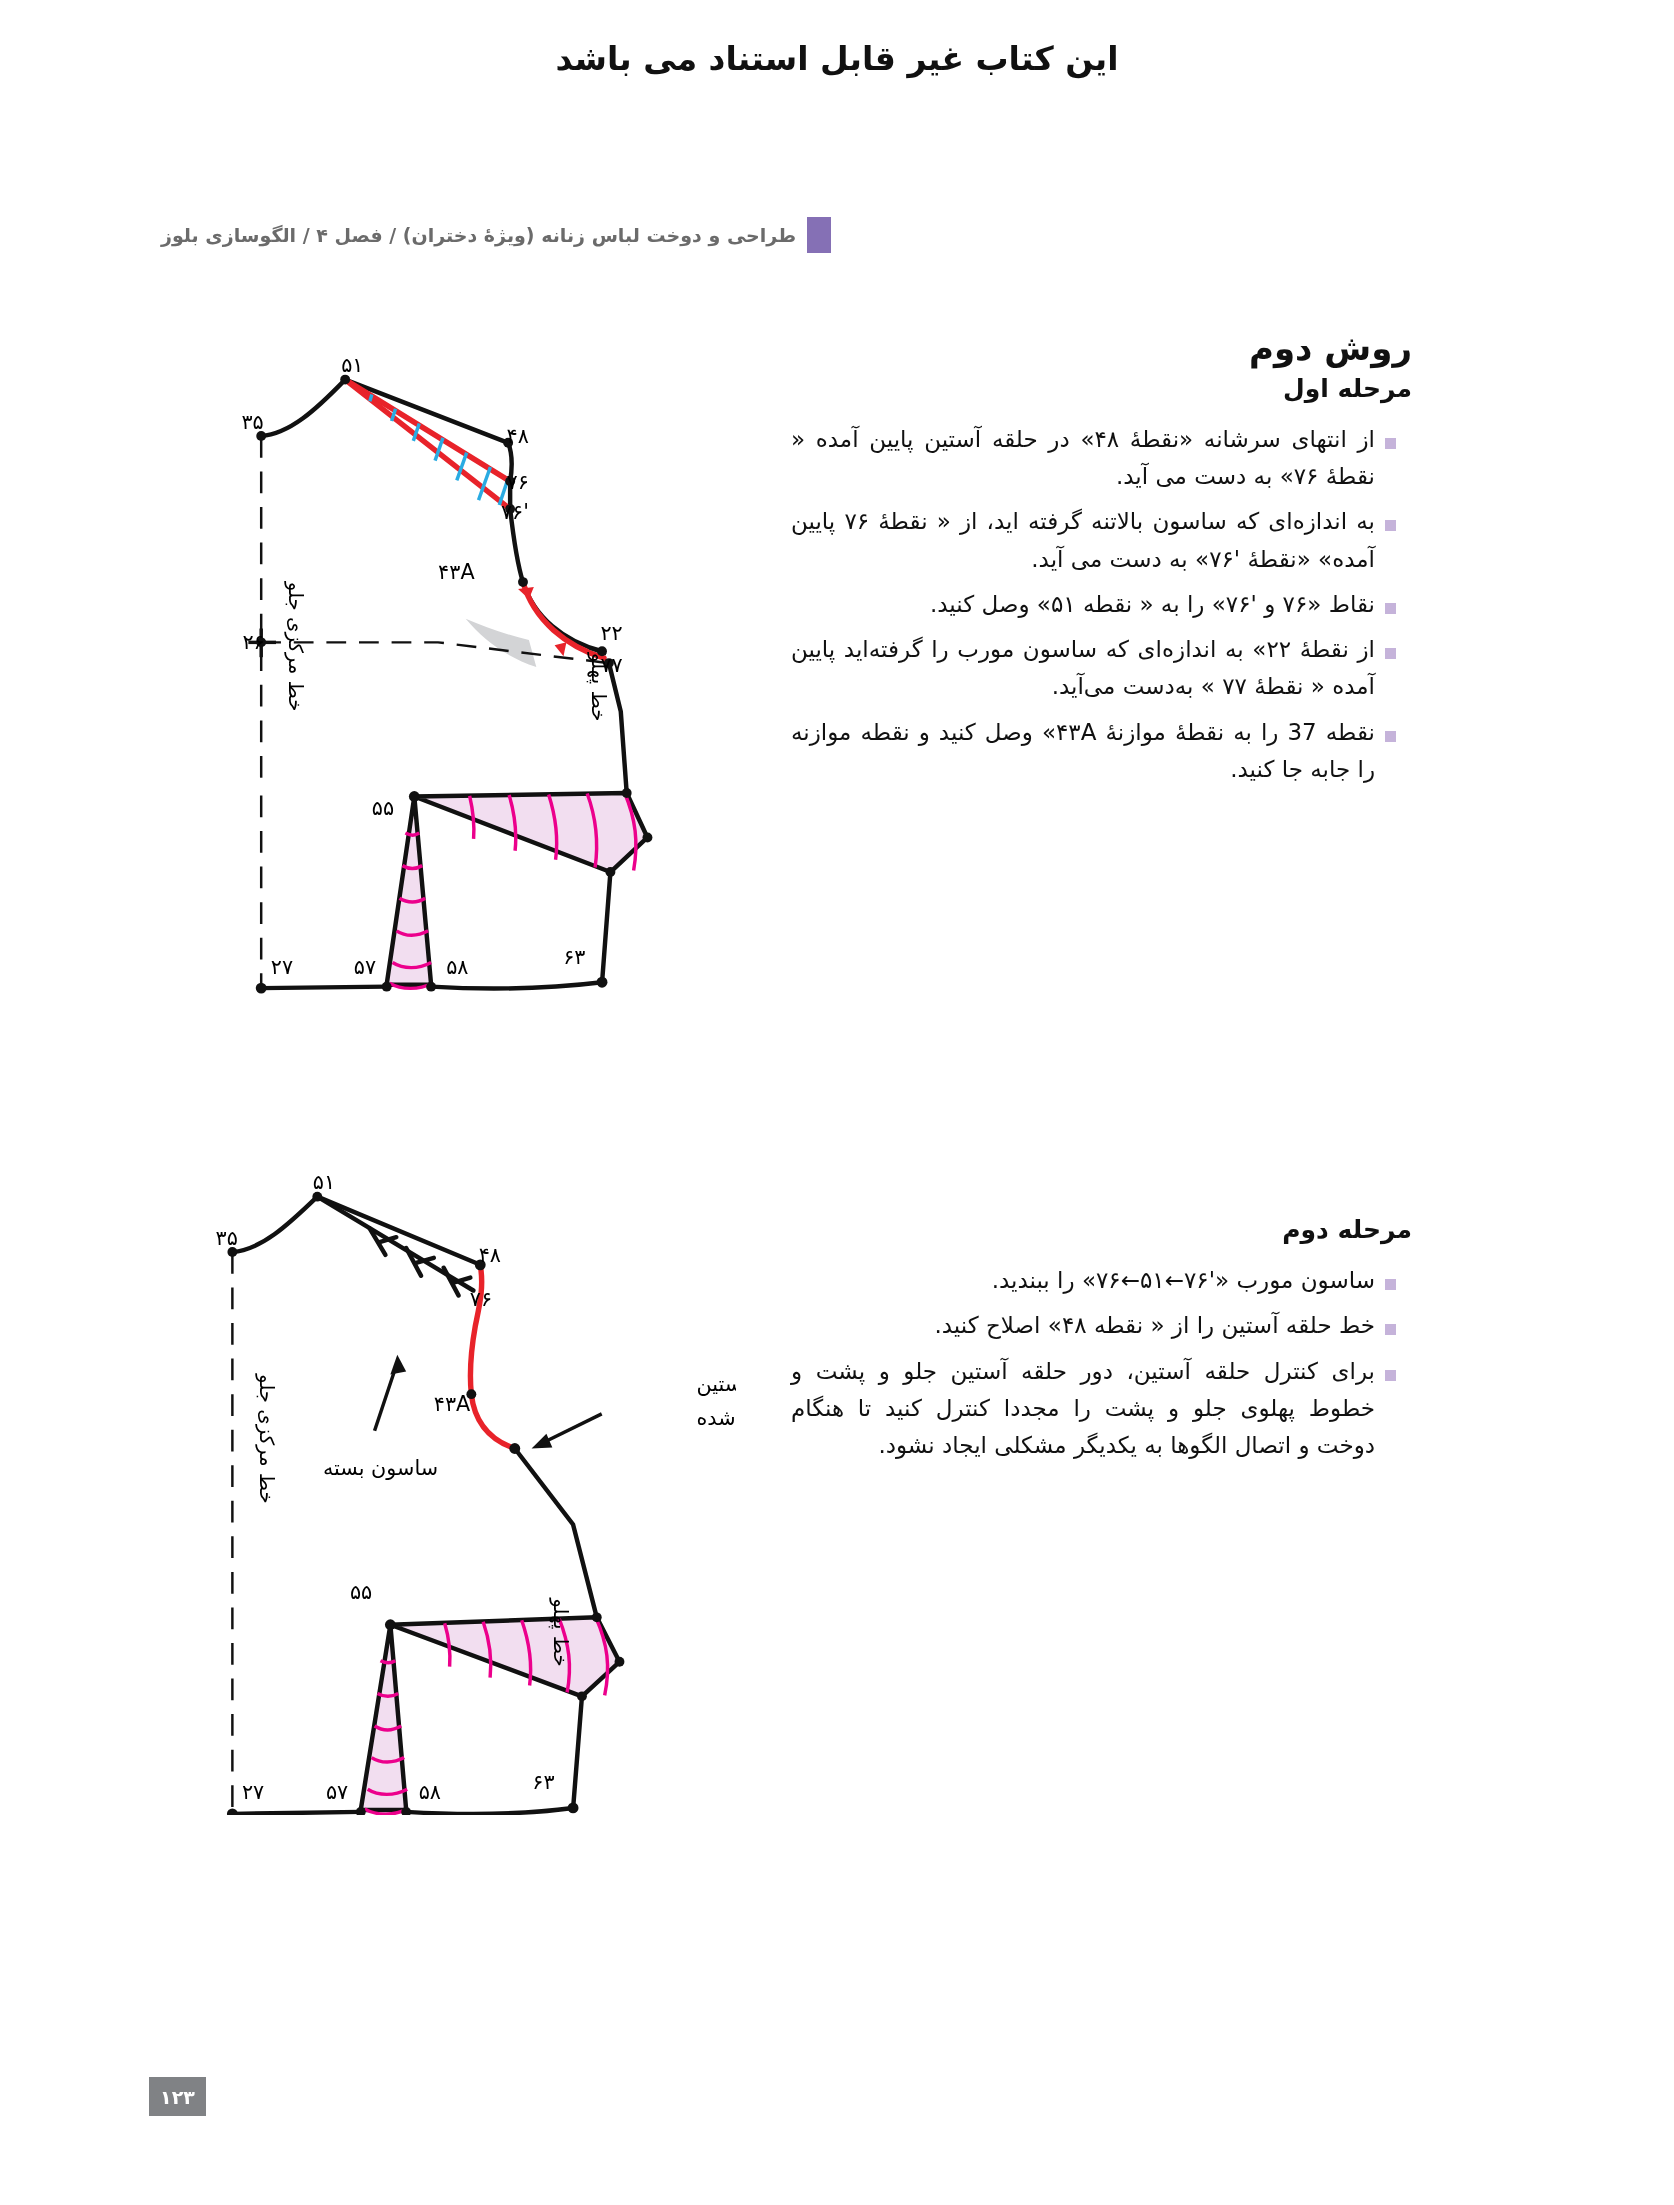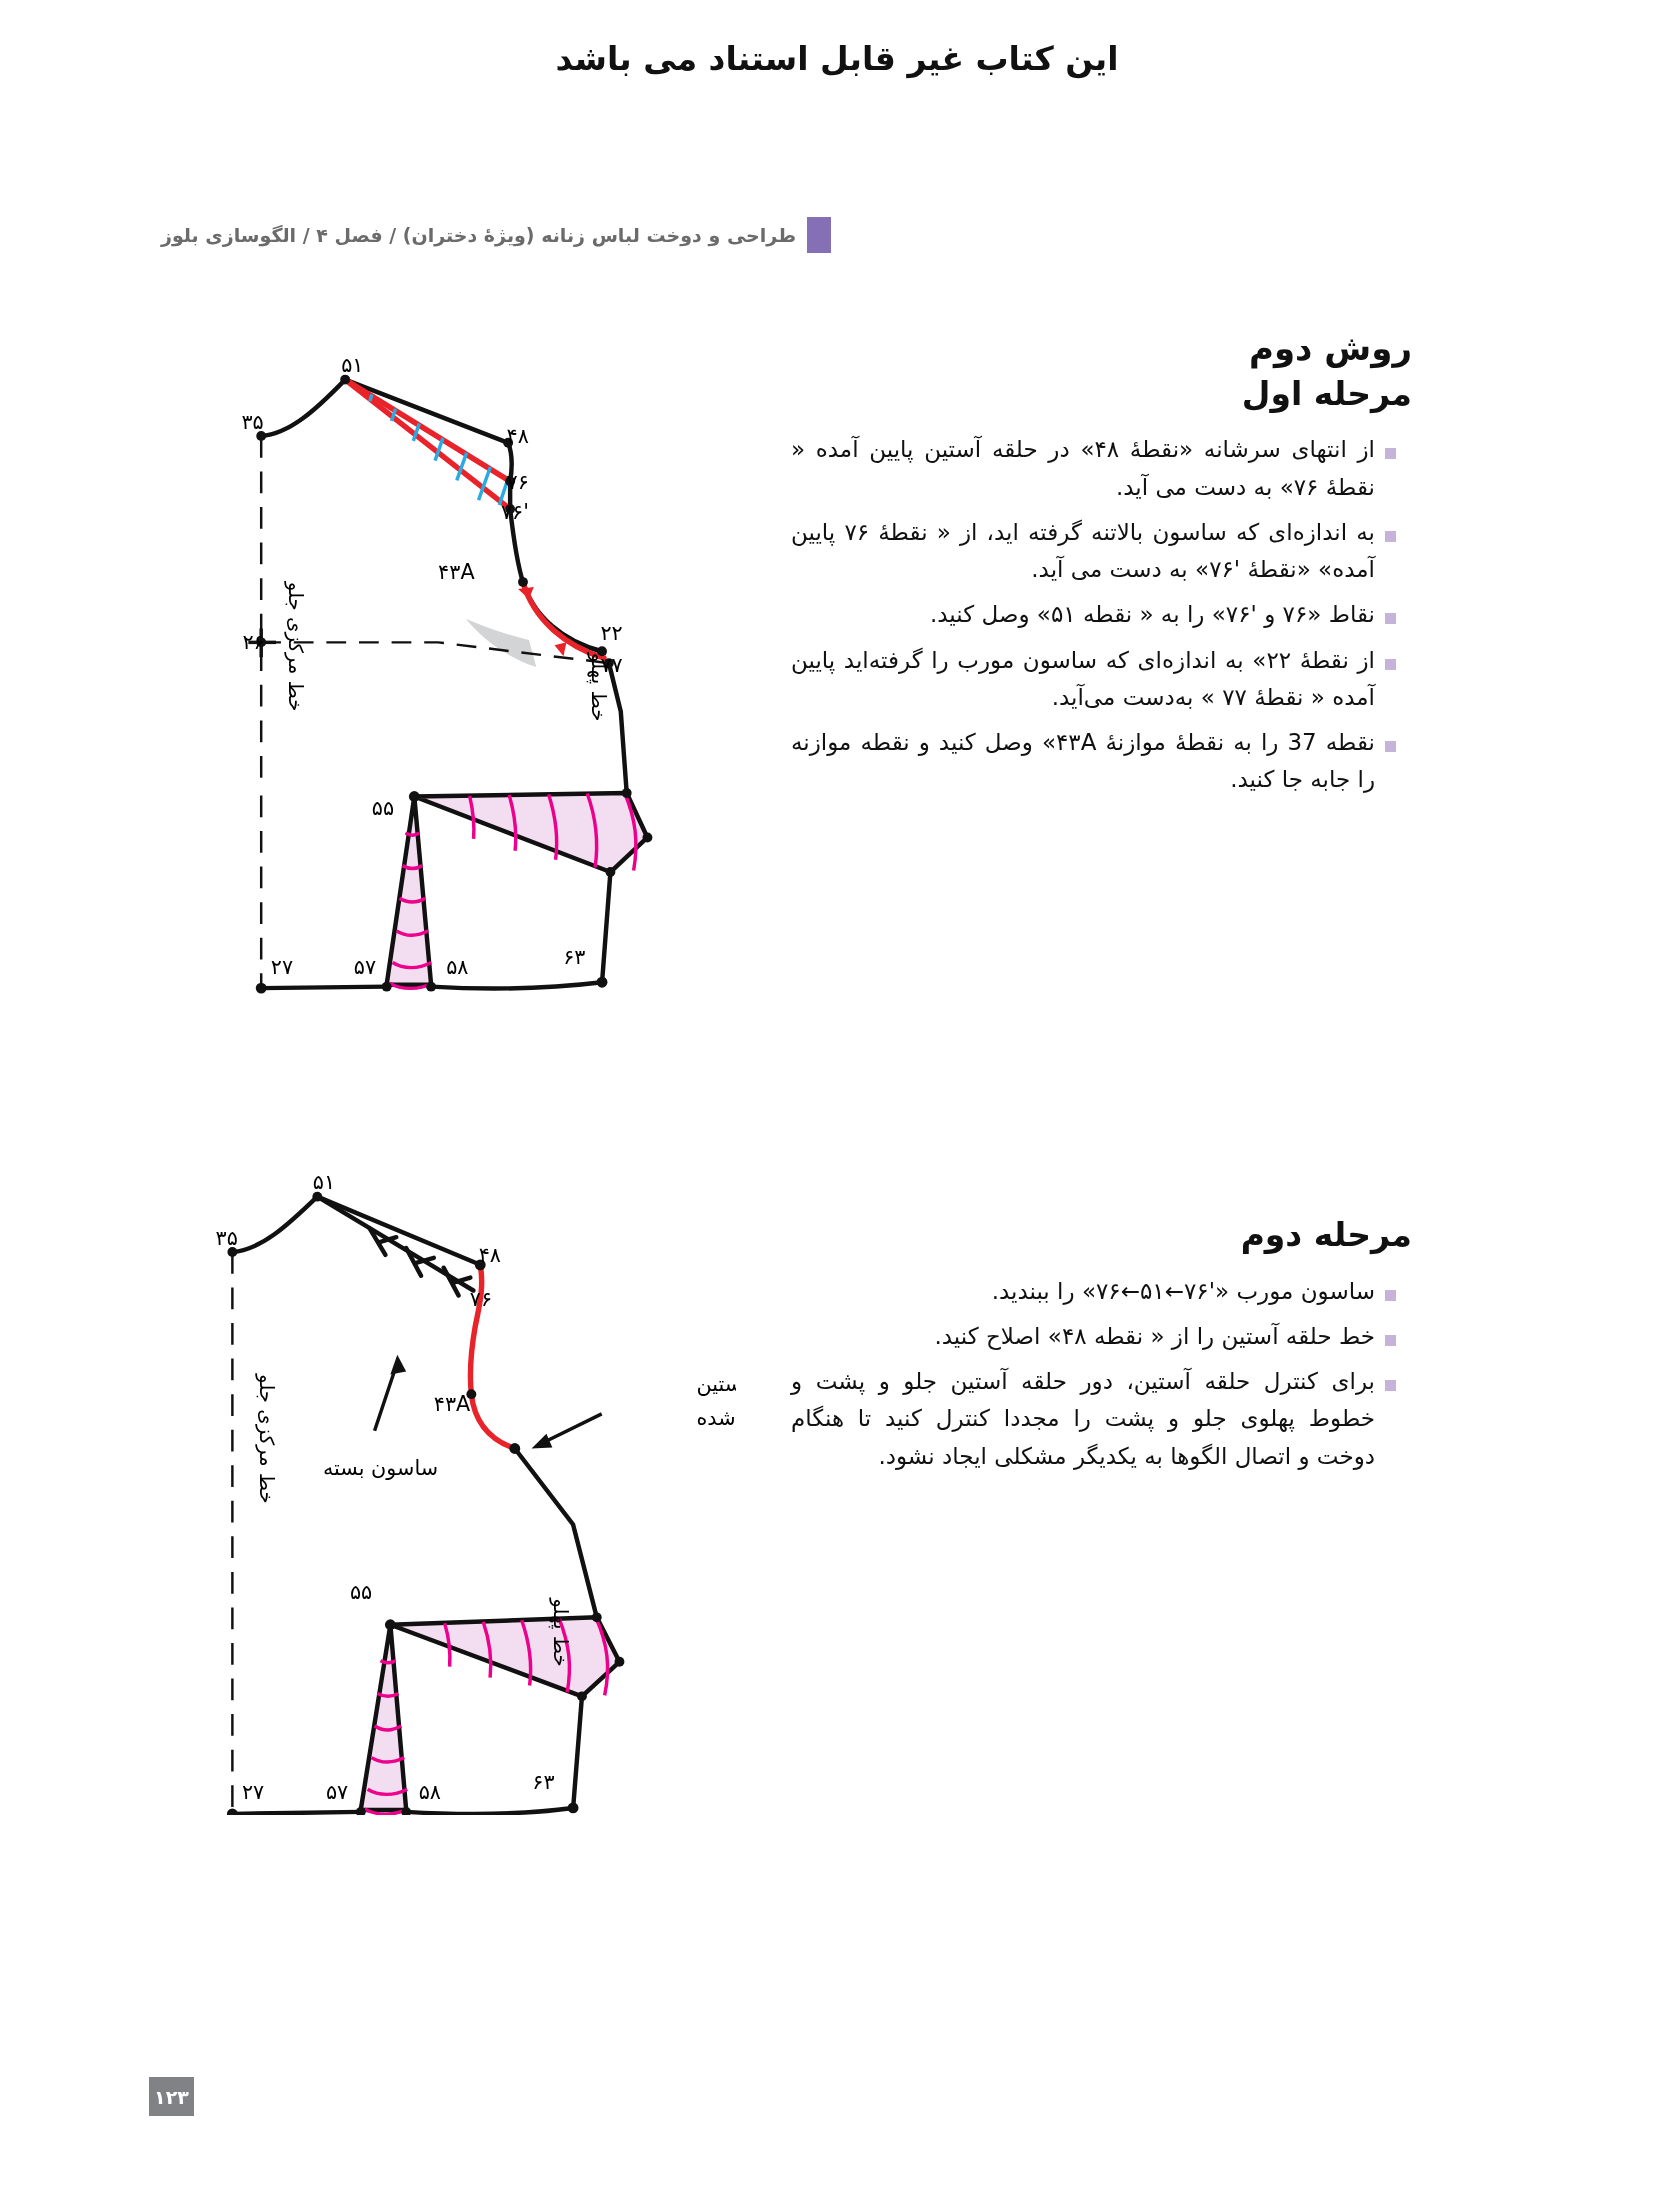--- a/index.html
+++ b/index.html
@@ -70,21 +70,21 @@
 
   .sec-title {
     font-size: 34px;
     font-weight: 700;
     color: #111;
     line-height: 1.32;
     margin: 0 0 1px 0;
     text-align: right;
   }
   .sub-title {
-    font-size: 33px;
+    font-size: 25px;
     font-weight: 700;
     color: #111;
     line-height: 1.32;
     margin: 0 0 7px 0;
     text-align: right;
   }
   .bullet-list { margin: 16px; padding: 0; list-style: none; }
   .bullet-item {
     position: relative;
     padding-right: 21px;
@@ -110,21 +110,21 @@
     position: absolute;
   }
   #figure-1 { top: 346px;  left: 188px; }
   #figure-2 { top: 1158px; left: 183px; }
 
   
   .pagenum {
     position: absolute;
     left: 149px;
     top: 2077px;
-    width: 45px;
+    width: 57px;
     height: 39px;
     background: #808285;
     color: #ffffff;
     font-size: 19px;
     font-weight: 600;
     display: flex;
     align-items: center;
     justify-content: center;
     direction: rtl;
   }

